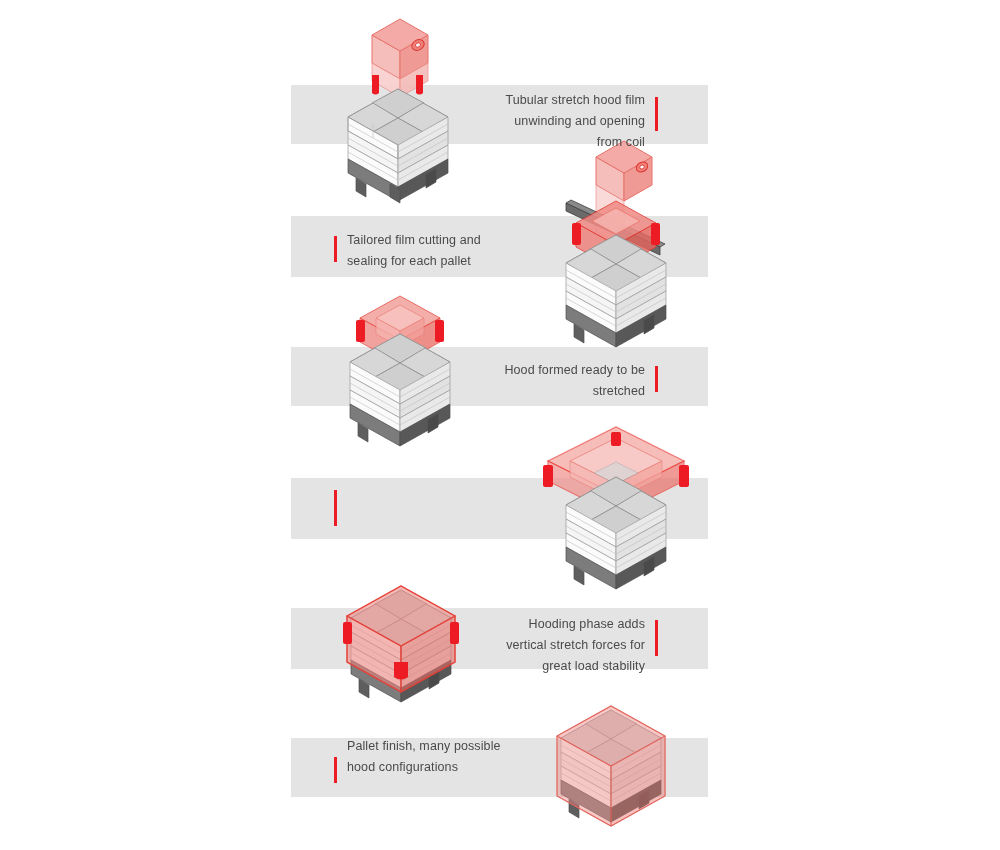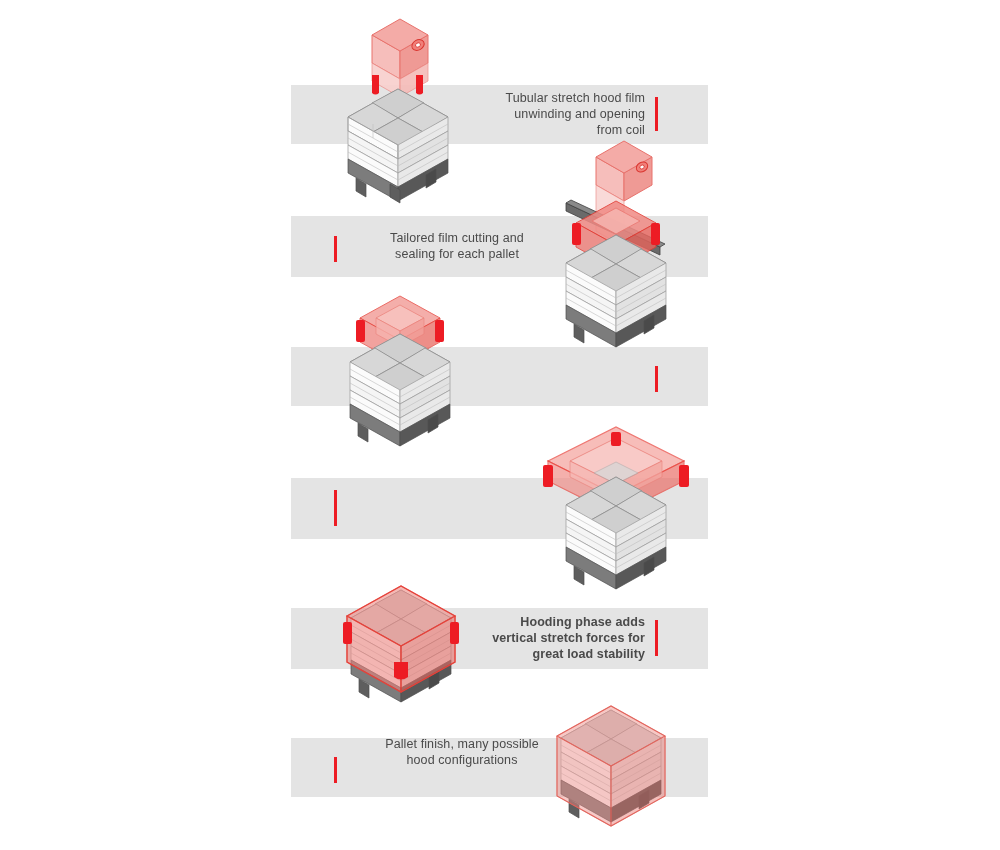--- a/index.html
+++ b/index.html
@@ -9,25 +9,25 @@
     overflow:hidden;position:relative;
   }
   #stage{position:absolute;left:0;top:0;width:1000px;height:850px;}
 
   .band{position:absolute;background:#e4e4e4;}
 
   .caption{
     position:absolute;
     color:#4a4a4a;
     font-size:12.5px;
-    line-height:16px;
+    line-height:21px;
     letter-spacing:.1px;
     white-space:pre-line;
   }
-  .caption.left{text-align:center;}
+  .caption.left{text-align:left;}
   .caption.right{text-align:right;}
 
   .accent{position:absolute;width:3px;background:#ed1c24;}
 
   .art{position:absolute;}
   .art svg{display:block;overflow:visible;}
 </style>
 </head>
 <body>
 
@@ -375,25 +375,27 @@
 
   <div class="caption right" style="left:448px;top:90px;width:197px;">Tubular stretch hood film
 unwinding and opening
 from coil</div>
   <div class="accent" style="left:655px;top:97px;height:34px;"></div>
 
   <div class="caption left" style="left:347px;top:230px;width:220px;">Tailored film cutting and
 sealing for each pallet</div>
   <div class="accent" style="left:334px;top:236px;height:26px;"></div>
 
+  <div class="caption right" style="left:448px;top:360px;width:197px;">Hood formed ready to be
+stretched</div>
   <div class="accent" style="left:655px;top:366px;height:26px;"></div>
 
   <div class="accent" style="left:334px;top:490px;height:36px;"></div>
 
-  <div class="caption right" style="left:448px;top:614px;width:197px;font-weight:bold;">Hooding phase adds
+  <div class="caption right" style="left:448px;top:614px;width:197px;">Hooding phase adds
 vertical stretch forces for
 great load stability</div>
   <div class="accent" style="left:655px;top:620px;height:36px;"></div>
 
   <div class="caption left" style="left:347px;top:736px;width:230px;">Pallet finish, many possible
 hood configurations</div>
   <div class="accent" style="left:334px;top:757px;height:26px;"></div>
 
 </div>
 

